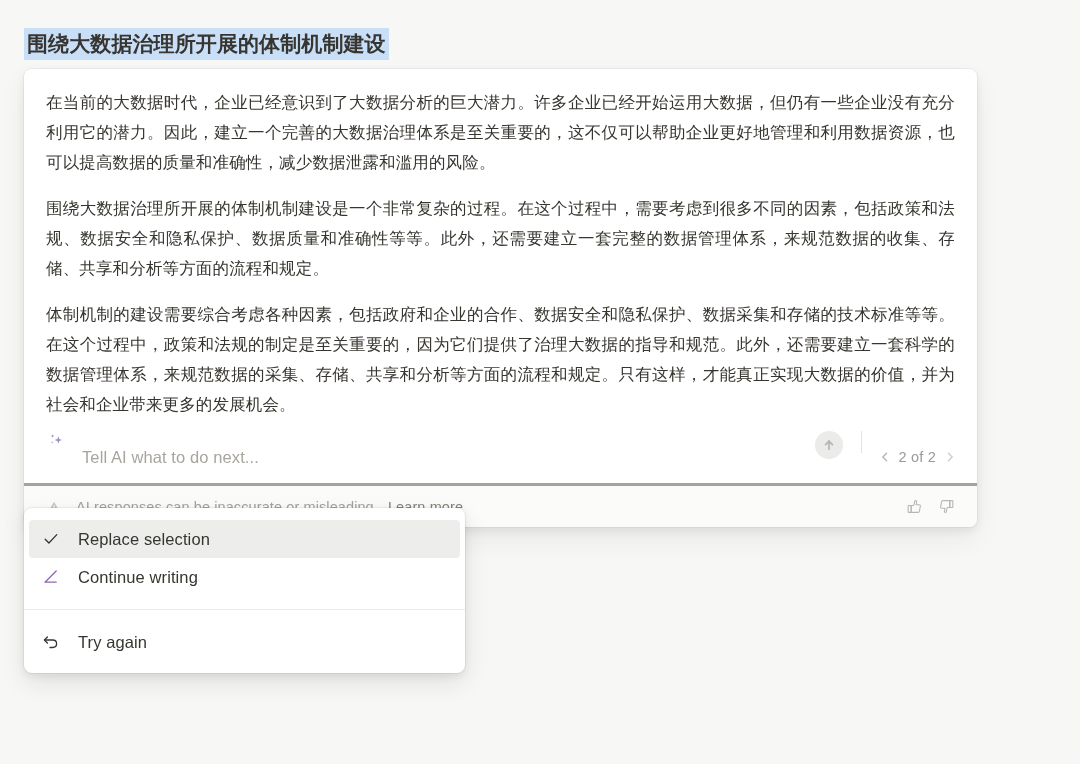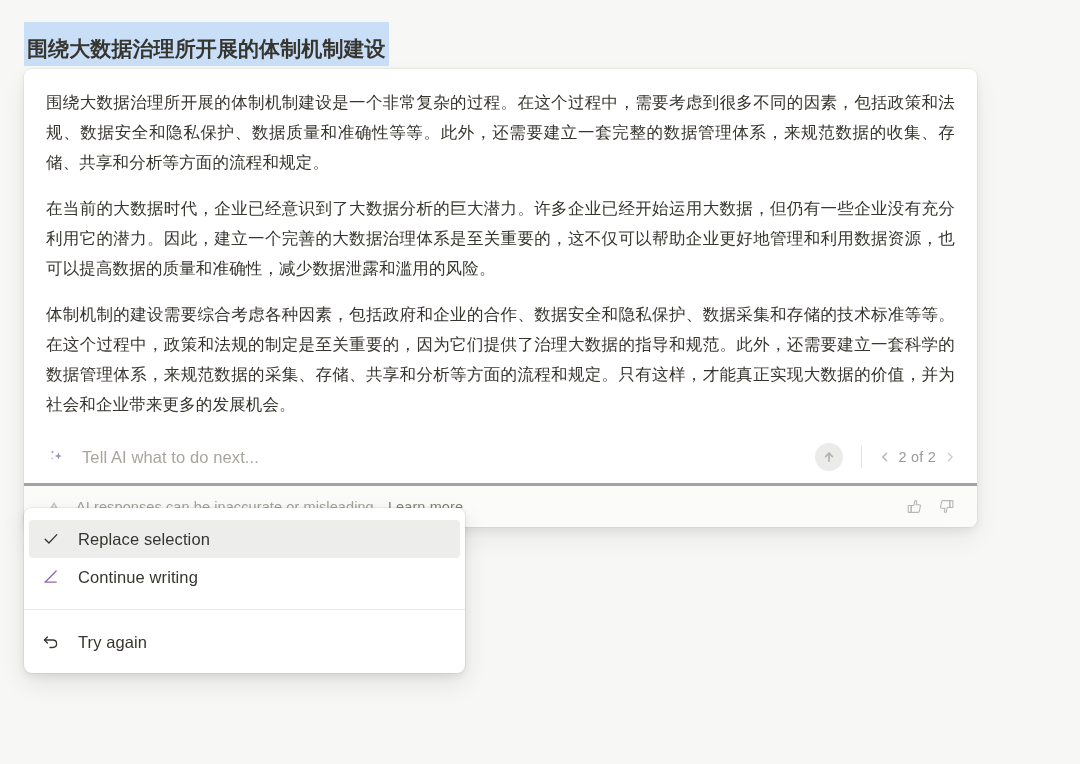--- a/index.html
+++ b/index.html
@@ -24,21 +24,21 @@
     top: 28px;
     height: 32px;
     display: flex;
     align-items: center;
   }
   .doc-title {
     font-size: 21px;
     font-weight: 700;
     color: #37352f;
     background: #c9def7;
-    padding: 14px 3px 4px 3px;
+    padding: 3px 3px 4px 3px;
     line-height: 1.2;
     letter-spacing: 0.1px;
     white-space: nowrap;
   }
 
   
   .ai-card {
     position: absolute;
     left: 24px;
     top: 69px;
@@ -62,21 +62,20 @@
     margin-bottom: 16px;
     text-align: justify;
     text-justify: inter-character;
     letter-spacing: 0.15px;
   }
   .ai-body p:last-child { margin-bottom: 6px; margin-top: 10px; }
 
   
   .ai-input-row {
     display: flex;
-    align-items: center;
     height: 52px;
     padding: 0 20px 0 22px;
     gap: 0;
   }
   .sparkle-icon {
     width: 20px;
     height: 20px;
     flex: 0 0 20px;
     display: flex;
     align-items: center;
@@ -227,22 +226,22 @@
 </head>
 <body>
 
 <div class="title-row">
   <span class="doc-title">围绕大数据治理所开展的体制机制建设</span>
 </div>
 
 <div class="ai-card">
 
   <div class="ai-body">
+    <p>在当前的大数据时代，企业已经意识到了大数据分析的巨大潜力。许多企业已经开始运用大数据，但仍有一些企业没有充分利用它的潜力。因此，建立一个完善的大数据治理体系是至关重要的，这不仅可以帮助企业更好地管理和利用数据资源，也可以提高数据的质量和准确性，减少数据泄露和滥用的风险。</p>
     <p>围绕大数据治理所开展的体制机制建设是一个非常复杂的过程。在这个过程中，需要考虑到很多不同的因素，包括政策和法规、数据安全和隐私保护、数据质量和准确性等等。此外，还需要建立一套完整的数据管理体系，来规范数据的收集、存储、共享和分析等方面的流程和规定。</p>
-    <p>在当前的大数据时代，企业已经意识到了大数据分析的巨大潜力。许多企业已经开始运用大数据，但仍有一些企业没有充分利用它的潜力。因此，建立一个完善的大数据治理体系是至关重要的，这不仅可以帮助企业更好地管理和利用数据资源，也可以提高数据的质量和准确性，减少数据泄露和滥用的风险。</p>
     <p>体制机制的建设需要综合考虑各种因素，包括政府和企业的合作、数据安全和隐私保护、数据采集和存储的技术标准等等。在这个过程中，政策和法规的制定是至关重要的，因为它们提供了治理大数据的指导和规范。此外，还需要建立一套科学的数据管理体系，来规范数据的采集、存储、共享和分析等方面的流程和规定。只有这样，才能真正实现大数据的价值，并为社会和企业带来更多的发展机会。</p>
   </div>
 
   <div class="ai-input-row">
 
     <span class="sparkle-icon">
       <svg width="20" height="20" viewBox="0 0 20 20" fill="none">
         <path d="M12.3 5.3 13.25 8.0 15.95 8.95 13.25 9.9 12.3 12.6 11.35 9.9 8.65 8.95 11.35 8.0Z" fill="#9b8ec4"></path>
         <path d="M6.6 3.2 7.05 4.5 8.35 4.95 7.05 5.4 6.6 6.7 6.15 5.4 4.85 4.95 6.15 4.5Z" fill="#9b8ec4"></path>
         <path d="M6.1 10.0 6.42 10.9 7.32 11.22 6.42 11.54 6.1 12.44 5.78 11.54 4.88 11.22 5.78 10.9Z" fill="#9b8ec4"></path>

